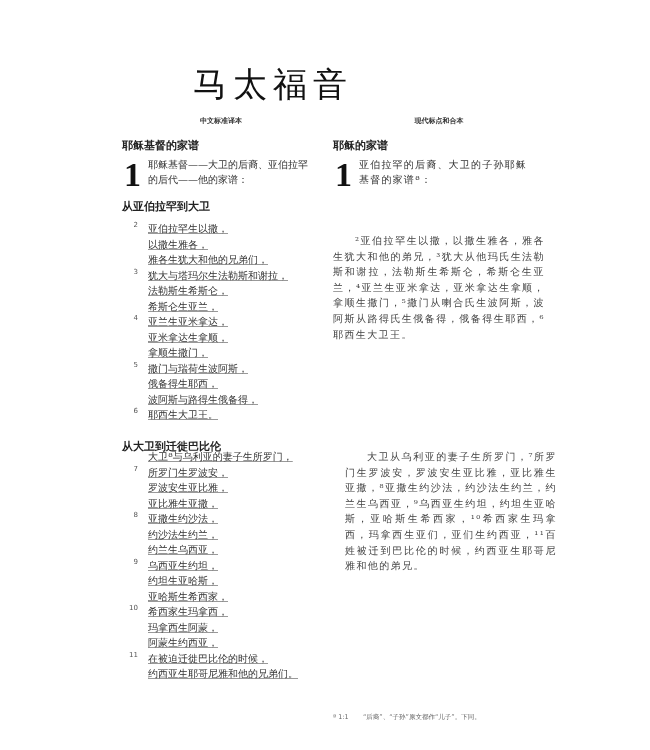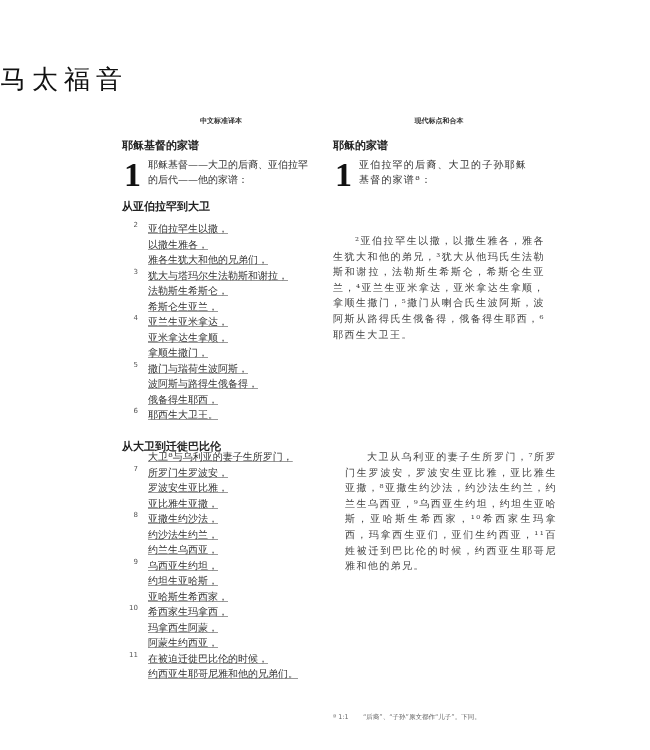--- a/index.html
+++ b/index.html
@@ -1,19 +1,19 @@
 <!DOCTYPE html>
 <html><head>
 <meta charset="utf-8">
 <style>
   html, body { margin: 0; padding: 0; background: #ffffff; }
   body { width: 650px; height: 750px; position: relative; overflow: hidden;
          font-family: "DejaVu Serif", serif; color: #222; }
-  .title { position: absolute; top: 62px; left: 0; width: 546px; text-align: left;
-           font-family: "DejaVu Sans", sans-serif; font-size: 26px; letter-spacing: 6px;
+  .title { position: absolute; top: 62px; left: 0; width: 546px; text-align: center;
+           font-family: "DejaVu Sans", sans-serif; font-size: 34px; letter-spacing: 6px;
            color: #111; font-weight: normal; }
   .col { position: absolute; top: 0; }
   .col-left { left: 122px; width: 198px; }
   .col-right { left: 333px; width: 212px; }
   .version { position: absolute; top: 116px; font-family: "DejaVu Sans", sans-serif;
              font-size: 7px; font-weight: bold; color: #333; text-align: center; width: 100%; }
   .heading { position: absolute; font-family: "DejaVu Sans", sans-serif; font-size: 11px;
              font-weight: bold; color: #222; white-space: nowrap; }
   .chapter { position: absolute; font-family: "Liberation Serif", serif; font-size: 34px;
              font-weight: bold; color: #111; line-height: 30px; }
@@ -49,22 +49,22 @@
     <div class="pline"><span class="vnum">2</span><span class="ul">亚伯拉罕生以撒，</span></div>
     <div class="pline"><span class="vnum"></span><span class="ul">以撒生雅各，</span></div>
     <div class="pline"><span class="vnum"></span><span class="ul">雅各生犹大和他的兄弟们，</span></div>
     <div class="pline"><span class="vnum">3</span><span class="ul">犹大与塔玛尔生法勒斯和谢拉，</span></div>
     <div class="pline"><span class="vnum"></span><span class="ul">法勒斯生希斯仑，</span></div>
     <div class="pline"><span class="vnum"></span><span class="ul">希斯仑生亚兰，</span></div>
     <div class="pline"><span class="vnum">4</span><span class="ul">亚兰生亚米拿达，</span></div>
     <div class="pline"><span class="vnum"></span><span class="ul">亚米拿达生拿顺，</span></div>
     <div class="pline"><span class="vnum"></span><span class="ul">拿顺生撒门，</span></div>
     <div class="pline"><span class="vnum">5</span><span class="ul">撒门与瑞荷生波阿斯，</span></div>
+    <div class="pline"><span class="vnum"></span><span class="ul">俄备得生耶西，</span></div>
     <div class="pline"><span class="vnum"></span><span class="ul">波阿斯与路得生俄备得，</span></div>
-    <div class="pline"><span class="vnum"></span><span class="ul">俄备得生耶西，</span></div>
     <div class="pline"><span class="vnum">6</span><span class="ul">耶西生大卫王。</span></div>
   </div>
 
   <div class="heading" style="top:439px;left:0;">从大卫到迁徙巴比伦</div>
 
   <div class="poetry" style="top:449px;">
     <div class="pline"><span class="vnum"></span><span class="ul">大卫ª与乌利亚的妻子生所罗门，</span></div>
     <div class="pline"><span class="vnum">7</span><span class="ul">所罗门生罗波安，</span></div>
     <div class="pline"><span class="vnum"></span><span class="ul">罗波安生亚比雅，</span></div>
     <div class="pline"><span class="vnum"></span><span class="ul">亚比雅生亚撒，</span></div>

